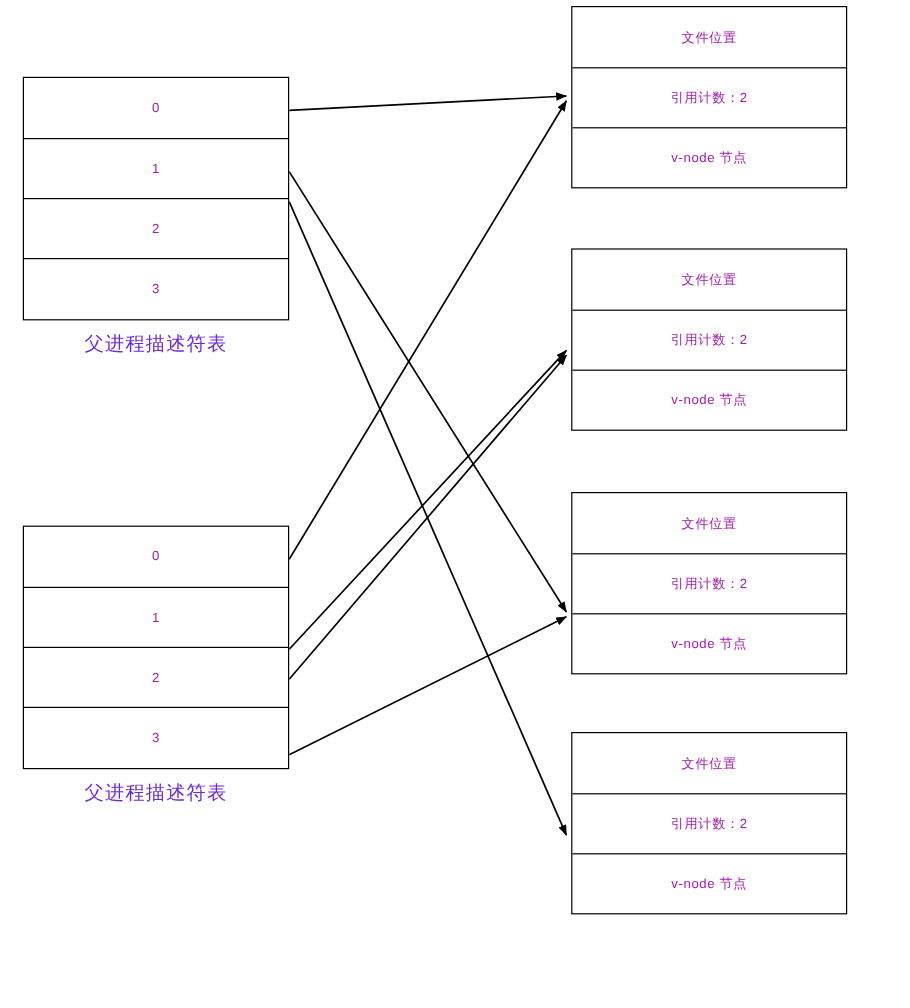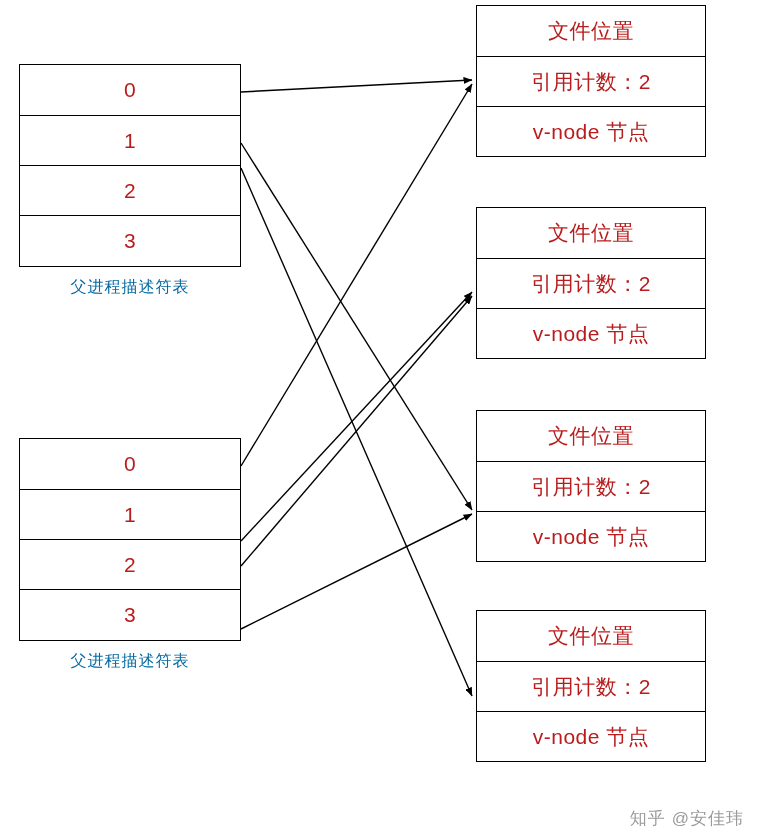--- a/index.html
+++ b/index.html
@@ -27,32 +27,32 @@
     position: absolute;
     border: 1.6px solid #000;
     box-sizing: border-box;
     background: #fff;
   }
   .row {
     display: flex;
     align-items: center;
     justify-content: center;
     box-sizing: border-box;
-    font-size: 21px;
-    color: #b91c1c;
+    font-size: 11px;
+    color: #a21caf;
     letter-spacing: 0.5px;
   }
   .row + .row {
     border-top: 1.6px solid #000;
   }
   .caption {
     position: absolute;
     text-align: center;
     font-size: 16px;
-    color: #0369a1;
+    color: #6d28d9;
     letter-spacing: 1px;
   }
   .watermark {
     position: absolute;
     right: 14px;
     bottom: 10px;
     display: flex;
     align-items: center;
     gap: 6px;
     color: #9a9a9a;
@@ -127,18 +127,14 @@
     <div class="row" style="height:50px;">v-node 节点</div>
   </div>
 
   <div class="box" style="left:476px; top:610px; width:230px; height:152px;">
     <div class="row" style="height:50px;">文件位置</div>
     <div class="row" style="height:50px;">引用计数：2</div>
     <div class="row" style="height:50px;">v-node 节点</div>
   </div>
 
 
-  <div class="watermark">
-    <span class="wm-logo">知乎</span>
-    <span>@安佳玮</span>
-  </div>
 
 </div>
 
 </body></html>

